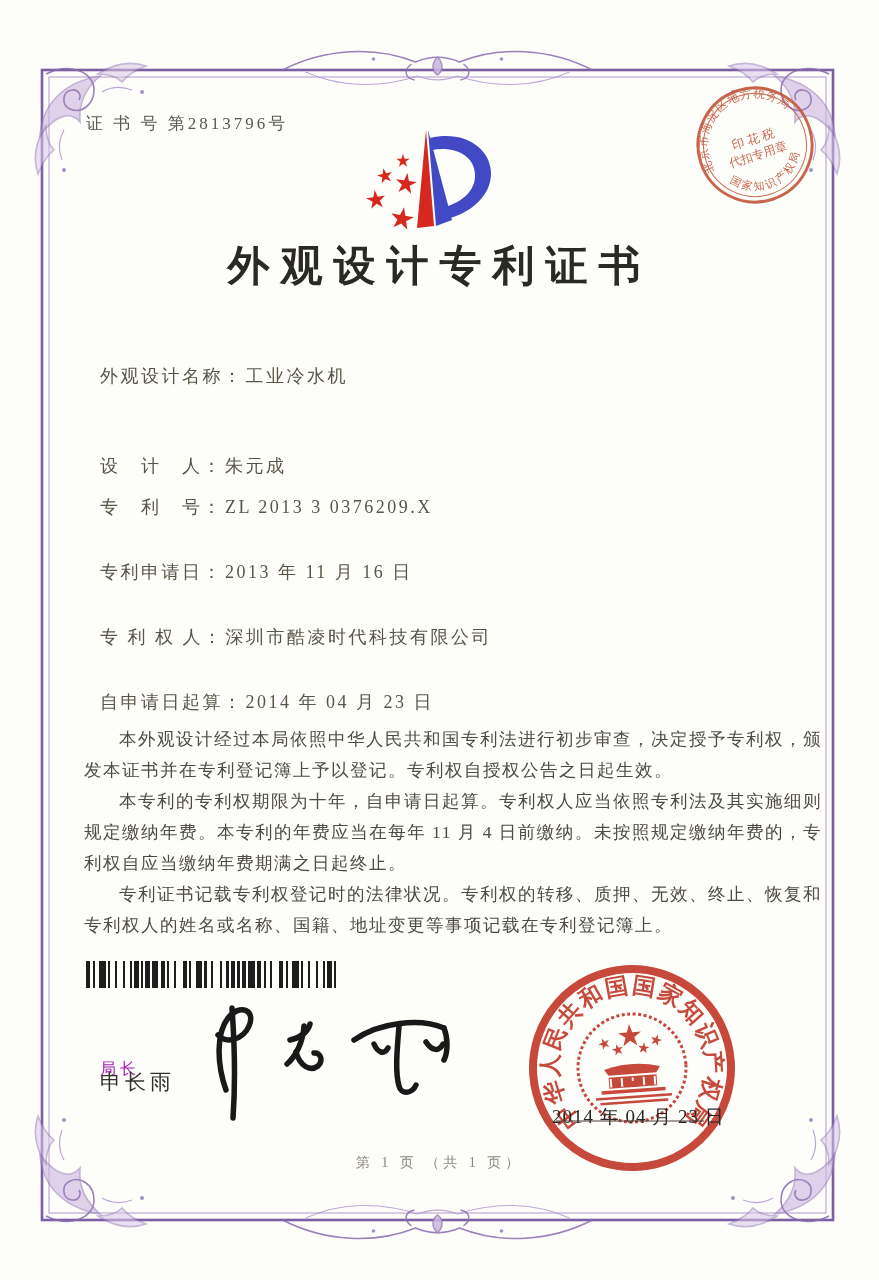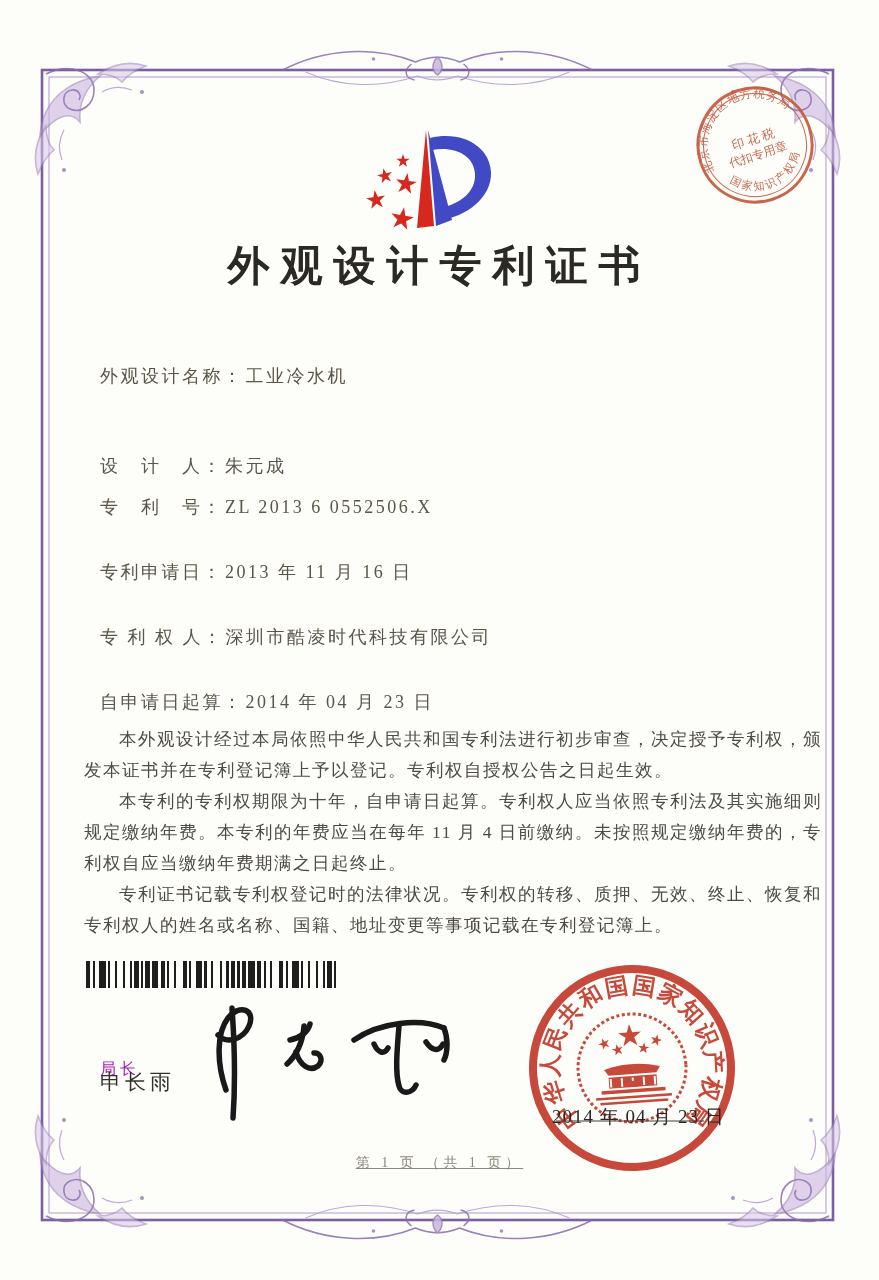--- a/index.html
+++ b/index.html
@@ -33,21 +33,21 @@
   .bc-bar{background:#1e1e1e;flex:none;height:100%;}
   .bc-space{background:transparent;flex:none;height:100%;}
   .sig-title{left:100px;top:1059px;font-size:16px;letter-spacing:4px;color:#a21caf;}
   .sig-name{left:100px;top:1068px;font-size:21px;letter-spacing:4px;color:#33312c;}
   .seal-date{
     left:552px;top:1104px;font-size:19px;letter-spacing:1px;color:#262626;z-index:6;white-space:nowrap;
   }
   .seal-underline{left:556px;top:1120px;width:148px;height:2px;background:#4a3c36;opacity:.5;z-index:7;}
   .footer{
     left:0;top:1154px;width:879px;text-align:center;
-    font-size:14px;letter-spacing:4px;color:#8b887c;text-decoration:underline;
+    font-size:14px;letter-spacing:4px;color:#8b887c;
   }
   svg{display:block;}
   .seal-svg{left:524px;top:960px;z-index:5;}
   .stamp-svg{left:686px;top:76px;}
   .logo-svg{left:364px;top:124px;}
   .sig-svg{left:186px;top:998px;}
   .border-svg{left:0;top:0;}
 </style>
 </head>
 <body>
@@ -77,20 +77,21 @@
     <rect x="42" y="70" width="791" height="1150" fill="none" stroke="#7b5fa2" stroke-width="2.6"></rect>
     <rect x="49" y="77" width="777" height="1136" fill="none" stroke="#b09ac9" stroke-width="1"></rect>
     <use href="#corner" transform="translate(42,70)"></use>
     <use href="#corner" transform="translate(833,70) scale(-1,1)"></use>
     <use href="#corner" transform="translate(42,1220) scale(1,-1)"></use>
     <use href="#corner" transform="translate(833,1220) scale(-1,-1)"></use>
     <use href="#motif" transform="translate(437.5,70)"></use>
     <use href="#motif" transform="translate(437.5,1220) scale(1,-1)"></use>
   </svg>
 
+  <div class="abs cert-no">证 书 号 第2813796号</div>
 
   <svg class="abs stamp-svg" width="138" height="138" viewBox="-69 -69 138 138">
     <g transform="rotate(-18)" fill="none" stroke="#c2583c" opacity="0.9" font-family="&quot;Liberation Serif&quot;,&quot;DejaVu Serif&quot;,serif">
       <circle r="57" stroke-width="3"></circle>
       <circle r="51.5" stroke-width="1"></circle>
       <path id="tsTop" d="M -46,14 A 48 48 0 1 1 46,14" stroke="none"></path>
       <path id="tsBot" d="M -38,24 A 45 45 0 0 0 38,24" stroke="none"></path>
       <text font-size="11.5" fill="#c2583c" stroke="none" letter-spacing="1">
         <textPath href="#tsTop" startOffset="2">北京市海淀区地方税务局</textPath>
       </text>
@@ -118,21 +119,21 @@
 
   <div class="abs title">外观设计专利证书</div>
 
   <div class="abs field" style="top:364px">
     <span>外观设计名称：</span><span class="val">工业冷水机</span>
   </div>
   <div class="abs field" style="top:454px">
     <span>设　计　人：</span><span class="val">朱元成</span>
   </div>
   <div class="abs field" style="top:495px">
-    <span>专　利　号：</span><span class="val">ZL 2013 6 0552506.X</span>
+    <span>专　利　号：</span><span class="val">ZL 2013 3 0376209.X</span>
   </div>
   <div class="abs field" style="top:560px">
     <span>专利申请日：</span><span class="val">2013 年 11 月 16 日</span>
   </div>
   <div class="abs field" style="top:625px">
     <span>专 利 权 人：</span><span class="val">深圳市酷凌时代科技有限公司</span>
   </div>
   <div class="abs field" style="top:690px">
     <span>自申请日起算：</span><span class="val">2014 年 04 月 23 日</span>
   </div>

